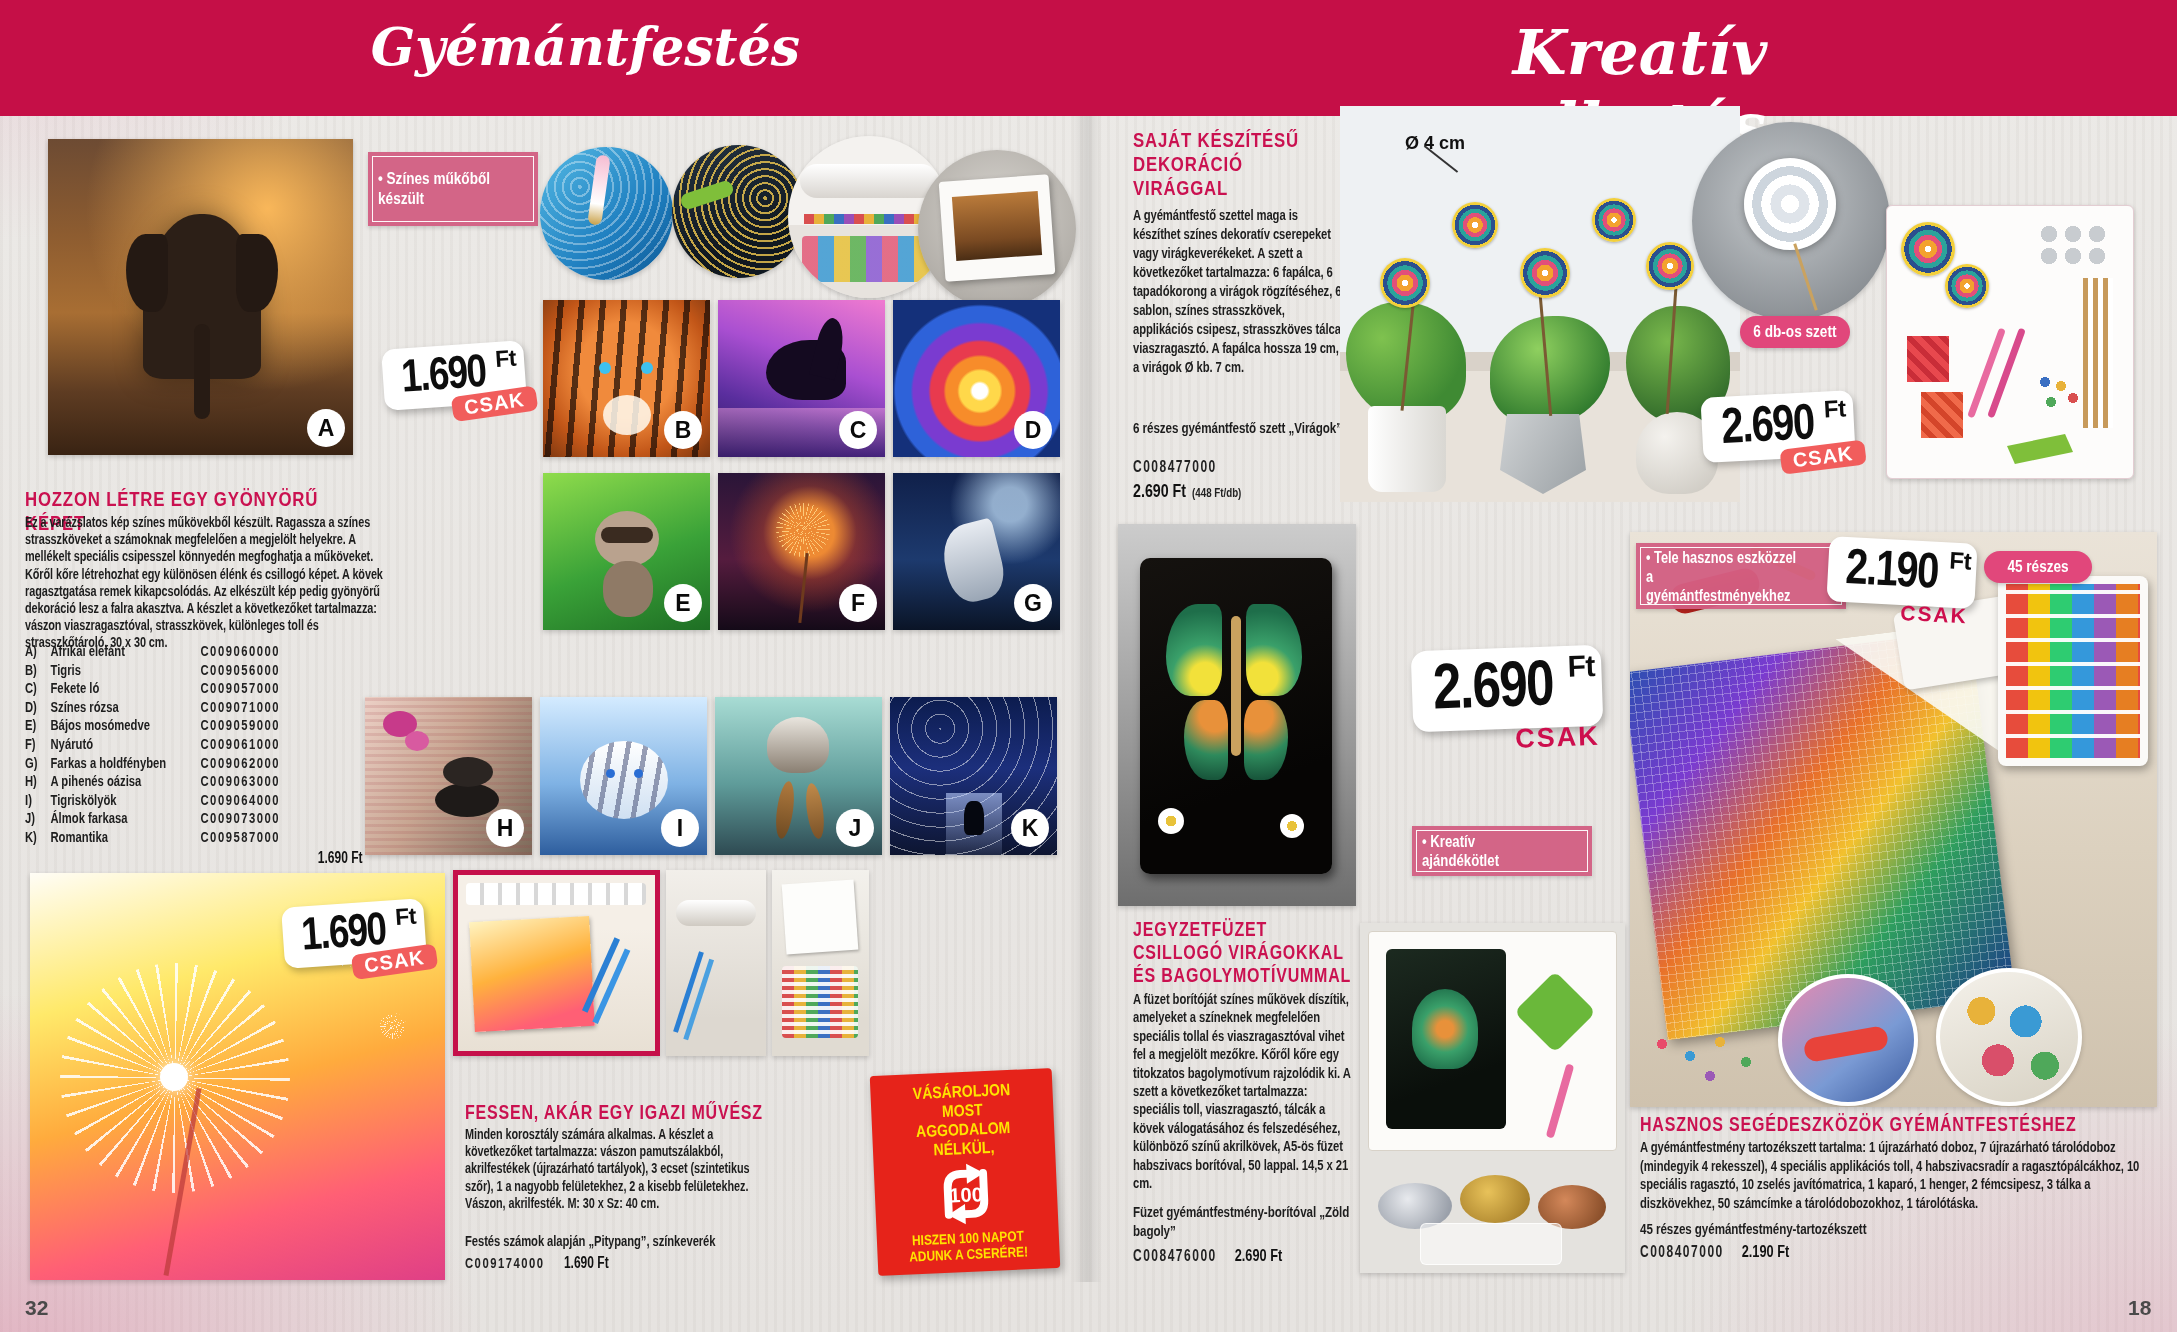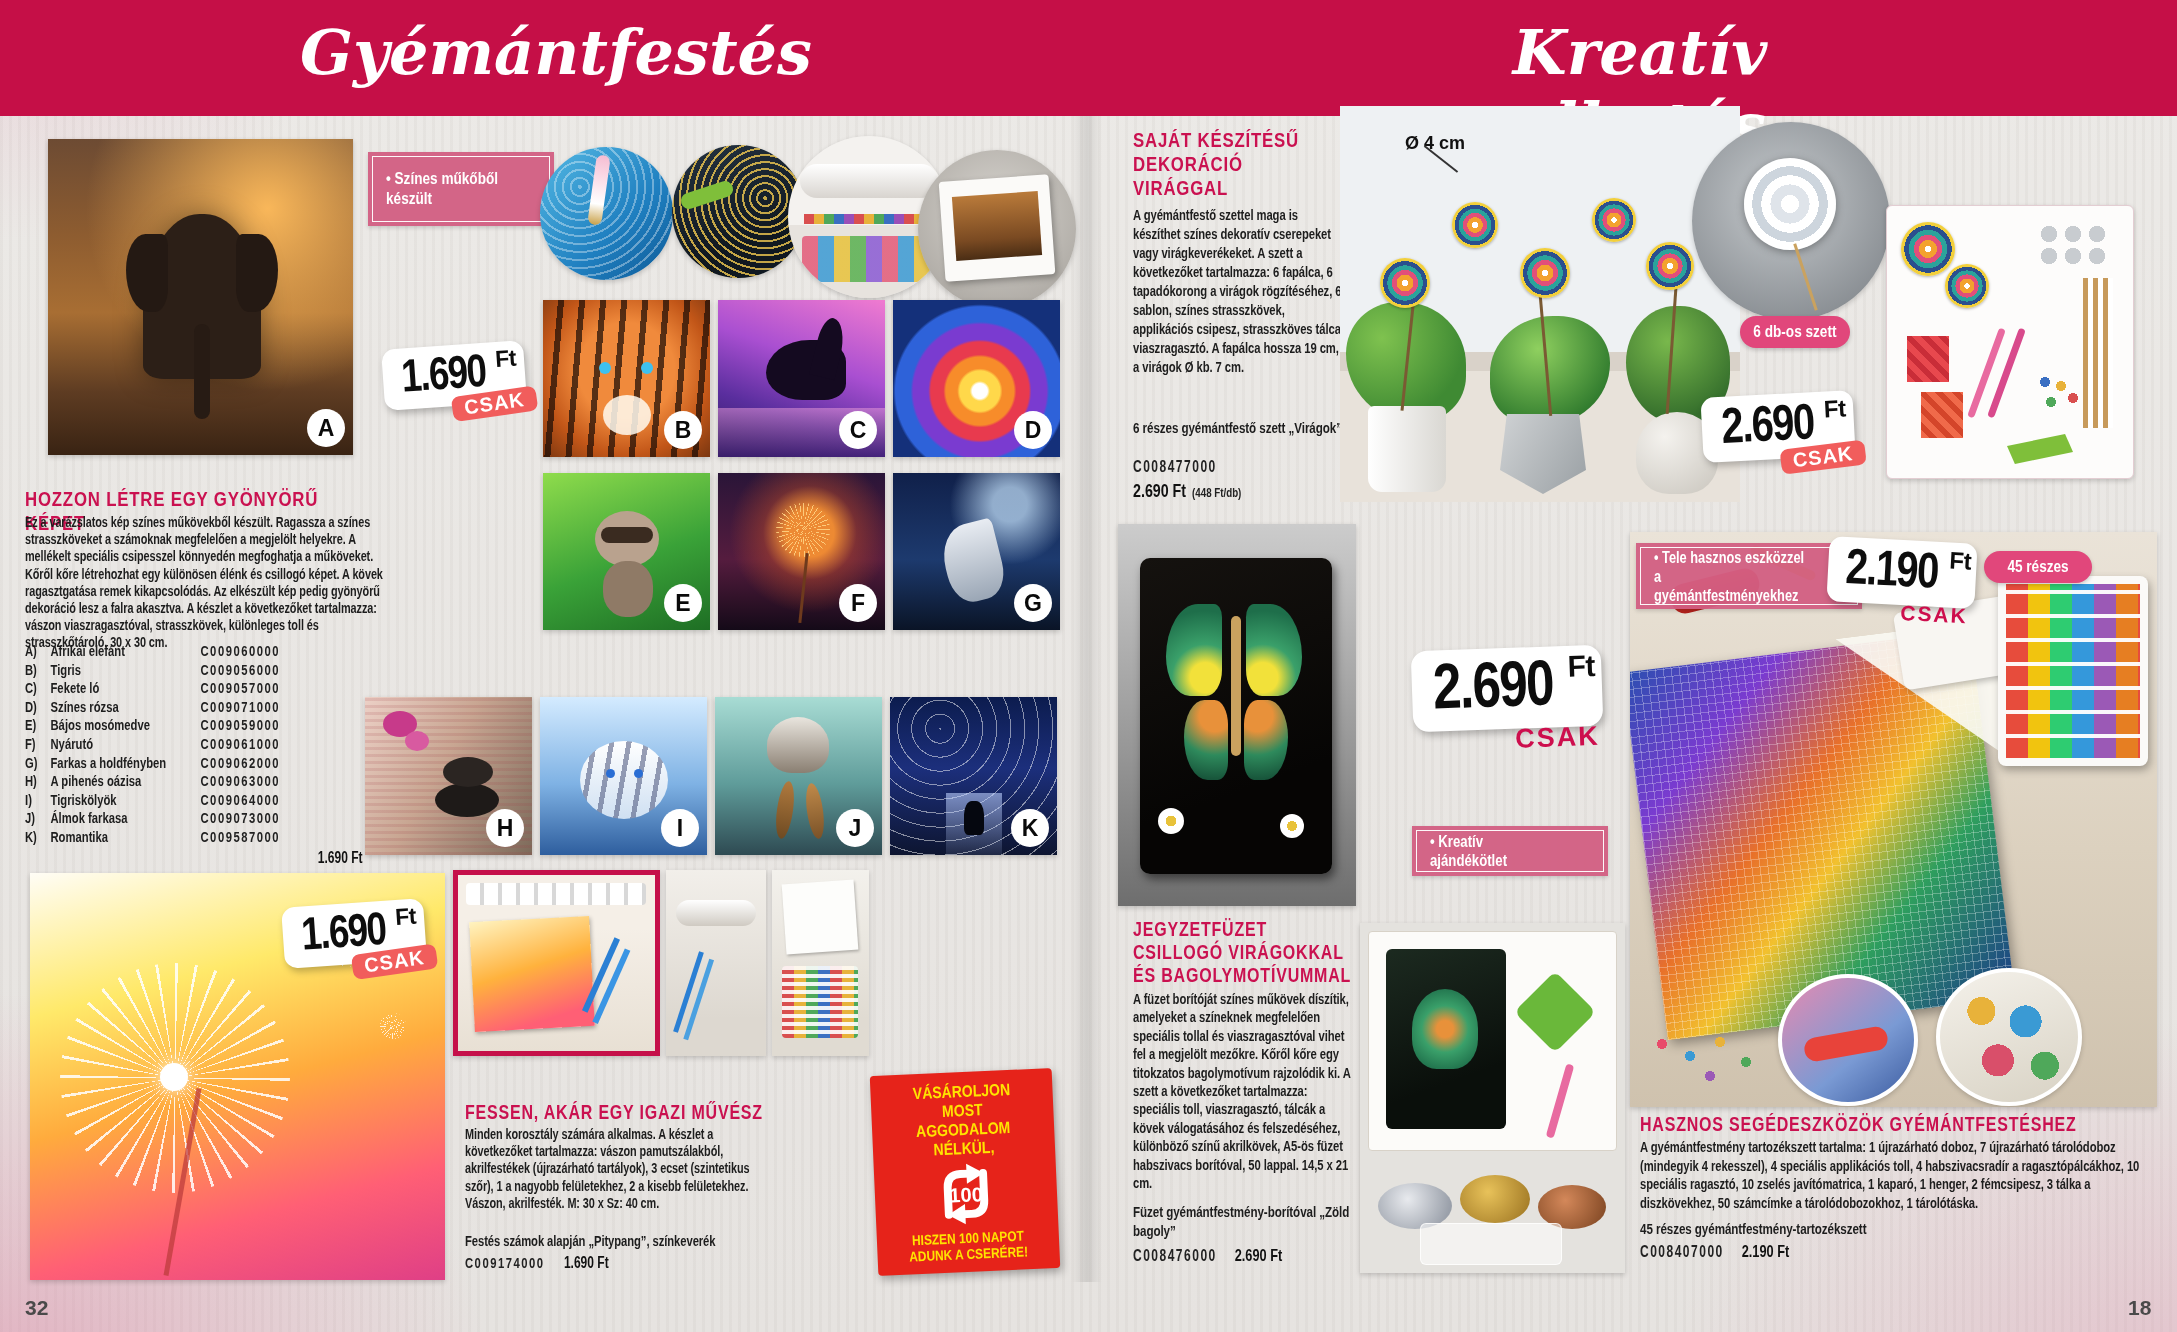--- a/index.html
+++ b/index.html
@@ -22,40 +22,40 @@
     background:#fff;color:#0a0a0a;font-weight:bold;font-size:23px;display:flex;align-items:center;justify-content:center;}
   .pricebox{position:absolute;background:#fff;border-radius:13px;box-shadow:2px 4px 7px rgba(0,0,0,.25);
     display:flex;align-items:flex-start;justify-content:center;padding:3px 10px 6px 10px;}
   .amt{font-weight:bold;color:#0d0d0d;letter-spacing:-2px;transform:scaleX(.8);transform-origin:50% 50%;}
   .ft{font-weight:bold;color:#0d0d0d;margin-top:1px;letter-spacing:-.5px;}
   .csak-pill{position:absolute;background:#f15d5c;color:#fff;font-weight:bold;border-radius:8px;
     padding:1px 12px;bottom:-13px;right:-10px;transform:rotate(-4deg);font-size:20px;letter-spacing:1px;}
   .csak-red{position:absolute;color:#cd0e4d;font-weight:bold;letter-spacing:2px;}
   .badge{position:absolute;background:rgba(210,94,130,.95);color:#fff;font-weight:bold;
     outline:1.5px solid rgba(255,255,255,.95);outline-offset:-5px;
-    display:flex;align-items:center;padding:6px 18px;box-shadow:0 2px 4px rgba(0,0,0,.15);}
+    display:flex;align-items:center;padding:6px 10px;box-shadow:0 2px 4px rgba(0,0,0,.15);}
   .pill{position:absolute;background:#e1477b;color:#fff;font-weight:bold;border-radius:999px;
     display:flex;align-items:center;justify-content:center;box-shadow:0 2px 4px rgba(0,0,0,.2);}
   .script{font-family:"DejaVu Serif",serif;font-style:italic;font-weight:bold;color:#fff;}
   .code{letter-spacing:2px;font-weight:bold;color:#222;}
   .listrow{display:flex;font-weight:bold;font-size:15px;color:#1d1d1d;height:18.6px;}
   .listrow .k{width:34px;}
   .listrow .n{width:200px;}
   .mandala{border-radius:50%;background:
     radial-gradient(circle,#fff 0 9%, #f3a22e 9% 24%, #e14f7a 24% 37%, #2ba39b 37% 50%, #2b4f8e 50% 62%, #f2cf3b 62% 75%, #bf3a2d 75% 88%, #2e7a45 88% 100%);
     box-shadow:0 1px 3px rgba(0,0,0,.3);}
   .stick{position:absolute;width:3px;background:#7a5a33;}
 </style>
 </head>
 <body>
 
 <div id="page">
 
   <div class="abs" style="left:0;top:0;width:2177px;height:116px;background:#c50f47;"></div>
-  <div class="abs script" style="left:300px;top:16px;width:500px;font-size:62px;text-align:right;">Gyémántfestés</div>
+  <div class="abs script" style="left:300px;top:16px;width:500px;font-size:52px;text-align:right;">Gyémántfestés</div>
   <div class="abs script" style="left:1390px;top:16px;width:500px;font-size:62px;text-align:center;">Kreatív alkotás</div>
 
   <div class="abs" style="left:1072px;top:116px;width:30px;height:1166px;background:linear-gradient(90deg,transparent,rgba(0,0,0,.10),transparent);"></div>
 
   <div class="ph" style="left:48px;top:139px;width:305px;height:316px;background:
       radial-gradient(circle at 72% 22%, rgba(255,188,92,.95), rgba(150,80,30,0) 55%),
       linear-gradient(180deg,#6d4b33 0%,#8d5c30 30%,#a86e33 55%,#5e3c22 80%,#392313 100%);">
     <div class="abs" style="left:95px;top:75px;width:118px;height:165px;background:#2c1f17;border-radius:48% 48% 18% 18%/58% 58% 8% 8%;box-shadow:0 0 28px rgba(0,0,0,.4);"></div>
     <div class="abs" style="left:146px;top:185px;width:16px;height:95px;background:#271b14;border-radius:8px;"></div>
     <div class="abs" style="left:78px;top:95px;width:42px;height:78px;background:#241913;border-radius:60% 20% 40% 70%;"></div>

